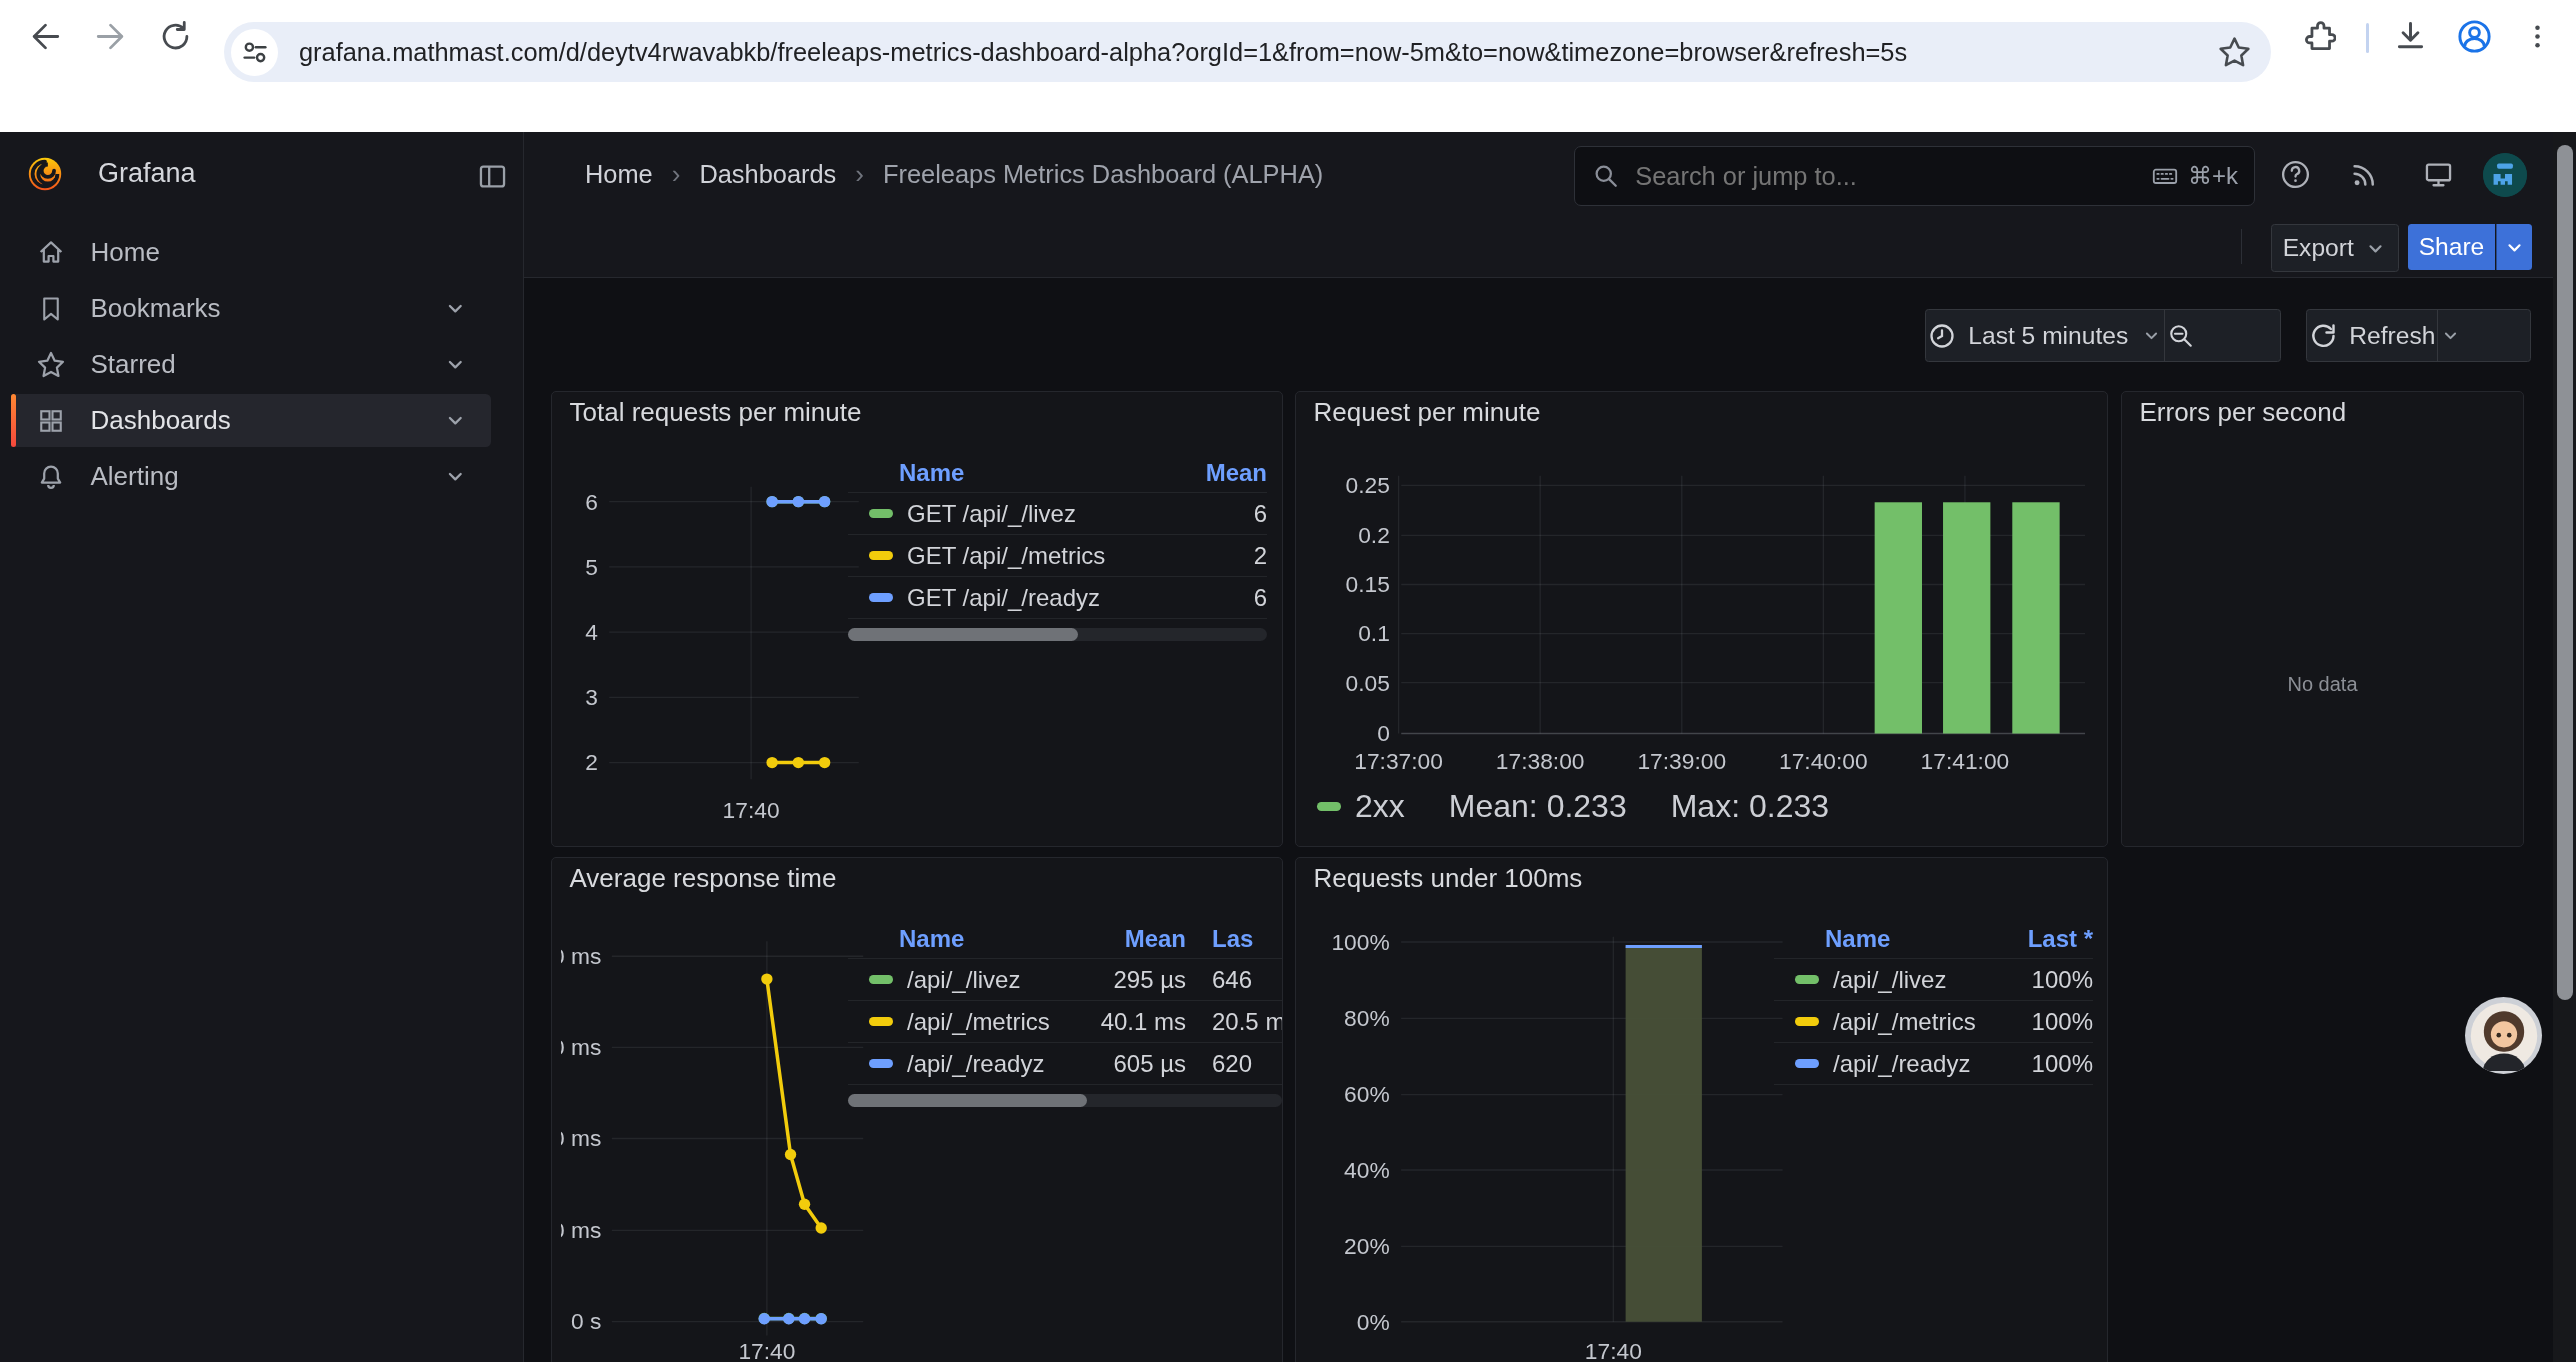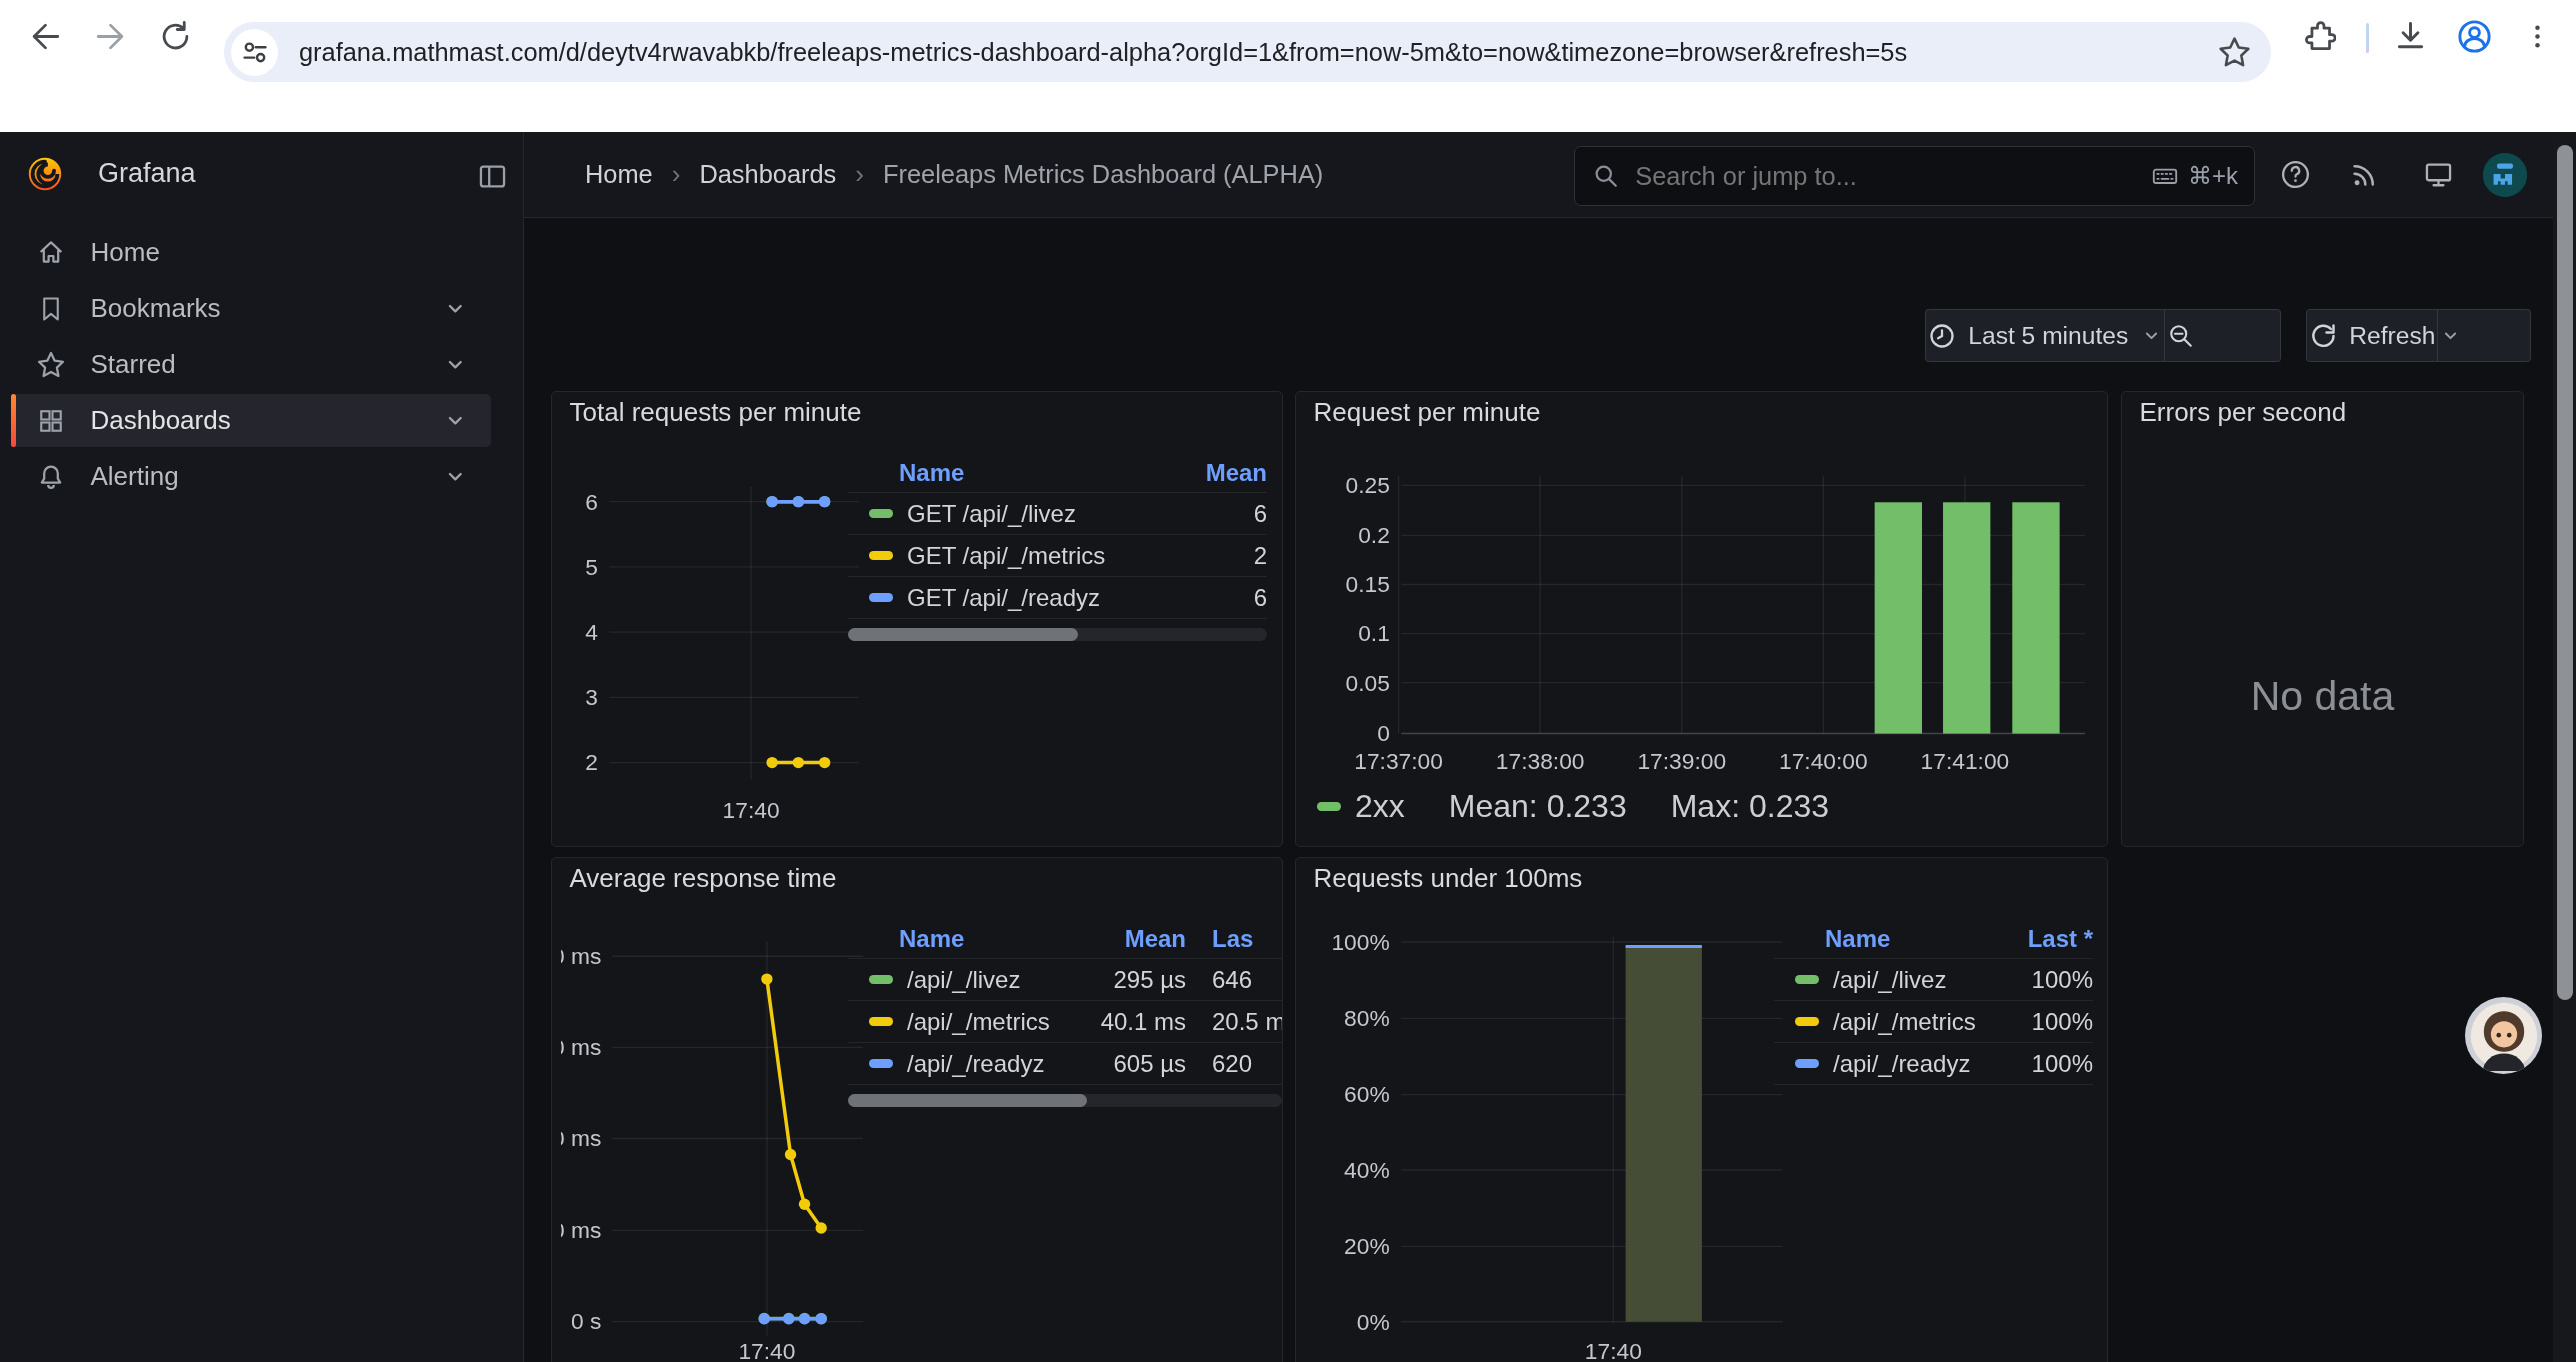--- a/index.html
+++ b/index.html
@@ -56,21 +56,21 @@
 
   
   .tb-group{position:absolute;top:309px;height:51px;background:#1d2026;border:0.9px solid #34373d;border-radius:3.5px;display:flex;align-items:stretch;color:#d2d4d9;font-size:24.6px;}
   .tb-seg{display:flex;align-items:center;gap:12.3px;padding:0 2px;}
   .tb-sep{width:0.9px;background:#34373d;}
 
   
   .panel{position:absolute;background:#141519;border:0.9px solid #25272d;border-radius:5px;overflow:hidden;}
   .panel-title{position:absolute;left:17.5px;top:5.3px;margin:0;font-size:26px;font-weight:500;color:#d8dade;}
   .chart{position:absolute;}
-  .no-data{position:absolute;left:0;right:0;top:281px;text-align:center;color:#8c8f96;font-size:41px;}
+  .no-data{position:absolute;left:0;right:0;top:281px;text-align:center;color:#8c8f96;font-size:20px;}
 
   
   .lt{font-size:24px;color:#d2d4d9;}
   .lt-row{display:flex;align-items:center;height:41px;border-bottom:0.9px solid #232529;}
   .lt-row.lt-head{color:#6e9fff;font-weight:bold;height:39px;}
   .lt-c0{flex:1;display:flex;align-items:center;gap:14px;padding-left:21px;overflow:hidden;white-space:nowrap;}
   .lt-head .lt-c0{padding-left:51px;}
   .pill{width:24px;height:8.8px;border-radius:4.4px;flex:0 0 auto;}
   .lt-c1{width:105px;text-align:right;white-space:nowrap;}
   .lt-p4 .lt-c1{width:112px;}
@@ -286,20 +286,38 @@
         </span>
       <span class="lbl">Alerting</span>
       <span class="chev">
           <svg width="24.6" height="24.6" viewBox="0 0 32 32" fill="none" stroke="currentColor" stroke-width="3" stroke-linecap="round" stroke-linejoin="round">
             <path d="M9 13 L16 20 L23 13"></path>
           </svg>
         </span>
     </div>
   </div>
 
+  <div id="subheader" class="abs">
+
+    <div id="sh-divider"></div>
+    <div id="export-btn" class="gf-btn">
+      <span>Export</span>
+      <svg width="23" height="23" viewBox="0 0 32 32" fill="none" stroke="#9aa0a8" stroke-width="3" stroke-linecap="round" stroke-linejoin="round">
+          <path d="M9 13 L16 20 L23 13"></path>
+        </svg>
+    </div>
+    <div id="share-btn" class="gf-btn">
+        <span>Share</span>
+      </div>
+    <div id="share-caret" class="gf-btn">
+      <svg width="23" height="23" viewBox="0 0 32 32" fill="none" stroke="currentColor" stroke-width="3" stroke-linecap="round" stroke-linejoin="round">
+          <path d="M9 13 L16 20 L23 13"></path>
+        </svg>
+    </div>
+  </div>
 
   <div class="tb-group" style="left:1925px;width:354px;">
     <div class="tb-seg">
       <svg width="28" height="28" viewBox="0 0 32 32" fill="none" stroke="currentColor" stroke-width="2.6" stroke-linecap="round">
           <circle cx="16" cy="16" r="12"></circle>
           <path d="M16 9.5 V16 L11.5 18.5"></path>
         </svg>
       <span>Last 5 minutes</span>
       <svg width="21" height="21" viewBox="0 0 32 32" fill="none" stroke="#9aa0a8" stroke-width="3" stroke-linecap="round" stroke-linejoin="round">
           <path d="M9 13 L16 20 L23 13"></path>

